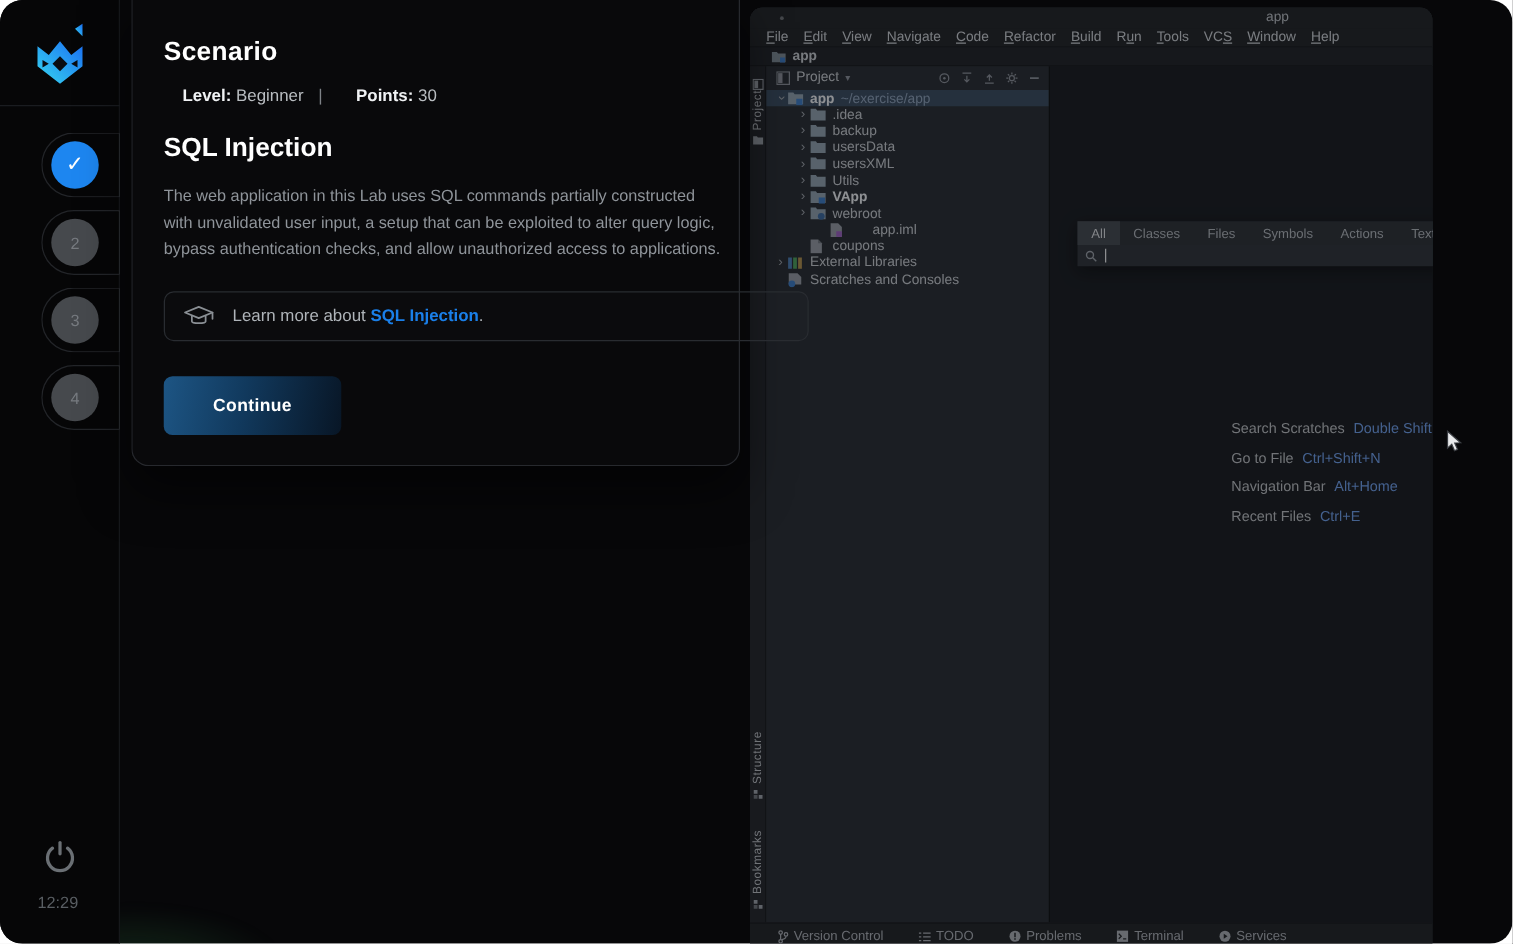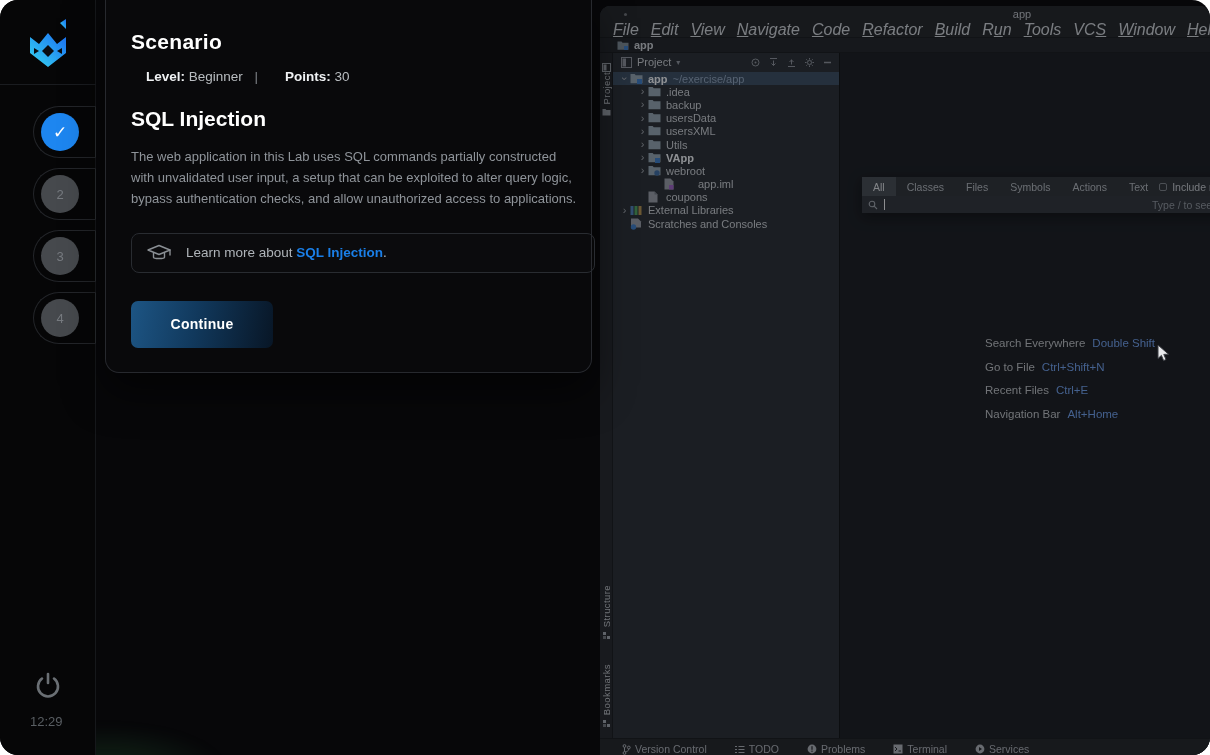--- a/index.html
+++ b/index.html
@@ -28,37 +28,37 @@
   
   .modal { position:absolute; left:105px; top:0; width:487px; height:373px; background:#09090b;
            border:1px solid #27292e; border-top:none; border-radius:0 0 14px 14px; z-index:40;
            padding:30px 25px 0 25px; box-shadow:0 18px 40px rgba(0,0,0,0.55); }
   .modal-title { color:#ffffff; font-size:21px; font-weight:bold; letter-spacing:0.3px; margin-bottom:15px; }
   .modal-meta { font-size:13.5px; color:#b9bdc1; margin-bottom:23px; }
   .modal-meta b { color:#f0f2f4;margin-left:15px; }
   .modal-meta .meta-div { margin:0 8px; color:#7e8287; }
   .topic-title { color:#ffffff; font-size:21px; font-weight:bold; margin-bottom:15px; }
   .modal-desc { width:447px; font-size:13px; line-height:1.63; color:#8f949a; margin-bottom:23px; }
-  .learn-box { width:464px; height:40px; border:1px solid #292c31; border-radius:8px; display:flex;
+  .learn-box { width:516px; height:40px; border:1px solid #292c31; border-radius:8px; display:flex;
                align-items:center; padding:12px 14px; margin-bottom:28px; background:rgba(255,255,255,0.01); }
   .learn-box .cap { margin-right:14px; display:flex; }
   .learn-text { font-size:13.5px; color:#afb4b9; }
   .learn-link { color:#1a7fe8; font-weight:bold; cursor:pointer; }
   .continue-btn { width:142px; height:47px; border:none; border-radius:7px; cursor:pointer;
                   background:linear-gradient(100deg,#1d5584 0%,#11395d 45%,#081626 100%);
                   color:#ffffff; font-size:14px; font-weight:bold; font-family:inherit; letter-spacing:0.3px; text-align:center; }
 
   
-  .ide { position:absolute; left:600px; top:6px; width:610px; height:749px; background:#1e2227;
+  .ide { position:absolute; left:600px; top:6px; width:546px; height:749px; background:#1e2227;
          border-radius:10px 10px 0 0; overflow:hidden; z-index:10; }
   .ide-titlebar { height:17px; background:#24272b; position:relative; }
   .ide-title { position:absolute; left:392px; top:2px; width:60px; text-align:center; font-size:11px; color:#b8bdc3; }
   .win-dot { position:absolute; left:24px; top:7px; width:3px; height:3px; border-radius:50%; background:#6e7277; }
   .menubar { height:15px; background:#24272b; display:flex; align-items:center; padding-left:8px; gap:2px; border-bottom:1px solid #1a1d20; }
-  .menu-item { font-size:16px; color:#c8cdd2; padding:0 5px; cursor:pointer; white-space:nowrap;font-style:italic; }
+  .menu-item { font-size:11px; color:#c8cdd2; padding:0 5px; cursor:pointer; white-space:nowrap; }
   .menu-item .mn { text-decoration:underline; }
   .crumb-row { height:15px; background:#22252a; display:flex; align-items:center; padding-left:17px; gap:5px; border-bottom:1px solid #1a1d20; }
   .crumb-label { font-size:11px; color:#c3c8ce; font-weight:bold; }
   .ide-body { position:absolute; top:47px; bottom:17px; left:0; right:0; display:flex; }
 
   .stripe { width:13px; background:#26292e; display:flex; flex-direction:column; align-items:center; border-right:1px solid #1a1d20; }
   .stripe-tab { display:flex; flex-direction:column; align-items:center; cursor:pointer; padding:4px 0; }
   .stripe-label { writing-mode:vertical-rl; transform:rotate(180deg); font-size:9.5px; color:#b9bec4; letter-spacing:0.4px; }
   .stripe-top { margin-top:2px; }
   .stripe-bottom { margin-top:auto; margin-bottom:6px; display:flex; flex-direction:column; gap:16px; }
@@ -387,30 +387,30 @@
                 <span class="tname">Scratches and Consoles</span>
                 <span class="tpath"></span>
               </div>
             </div>
         </div>
 
         <div class="editor">
           <div class="shortcuts">
 
           <div class="sc-row">
-                <span class="sc-label">Search Everywhere</span><span class="sc-key">Double Shift</span>
+                <span class="sc-label">Search Scratches</span><span class="sc-key">Double Shift</span>
               </div>
               <div class="sc-row">
                 <span class="sc-label">Go to File</span><span class="sc-key">Ctrl+Shift+N</span>
               </div>
               <div class="sc-row">
+                <span class="sc-label">Navigation Bar</span><span class="sc-key">Alt+Home</span>
+              </div>
+              <div class="sc-row">
                 <span class="sc-label">Recent Files</span><span class="sc-key">Ctrl+E</span>
-              </div>
-              <div class="sc-row">
-                <span class="sc-label">Navigation Bar</span><span class="sc-key">Alt+Home</span>
               </div>
             </div>
         </div>
       </div>
 
       <div class="se-popup">
         <div class="se-tabs">
           <div style="display:flex;height:100%">
 
           <div class="se-tab active">All</div>

